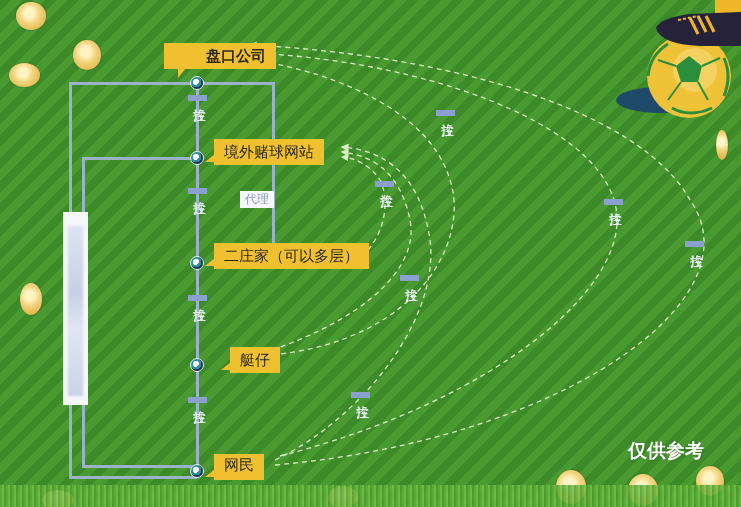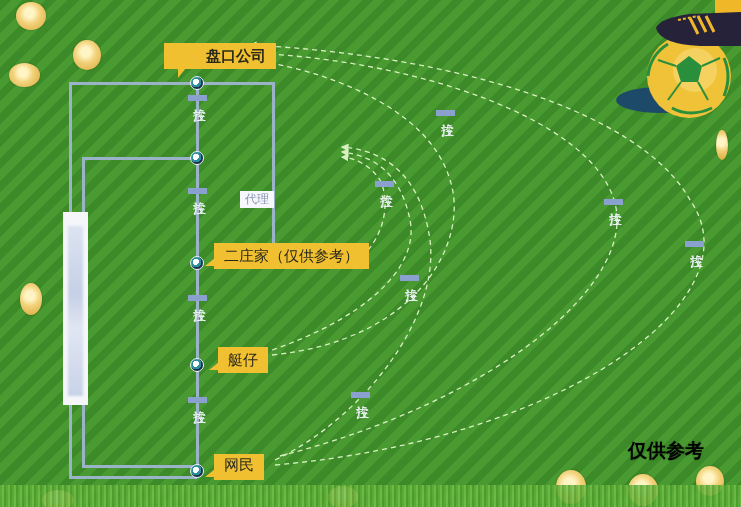--- a/index.html
+++ b/index.html
@@ -58,21 +58,21 @@
     position: absolute; left: 5px; top: 14px; width: 15px; height: 170px;
     background: linear-gradient(180deg, #dde4f2, #c6d0e6 40%, #e0e6f3 60%, #c9d3e8);
     filter: blur(1px);
   }
   .coin {
     position: absolute; border-radius: 50%;
     background: radial-gradient(circle at 45% 40%, #fff4c4 0 20%, #f2d27a 45%, #d9a83b 100%);
     box-shadow: 0 0 2px rgba(0,0,0,0.25);
   }
   .footer-note {
-    position: absolute; color: #000000; font-family: "DejaVu Serif", "Liberation Serif", serif;
+    position: absolute; color: #ffffff; font-family: "DejaVu Serif", "Liberation Serif", serif;
     font-weight: bold; white-space: nowrap; text-shadow: 0 0 2px rgba(0,0,0,0.3);
   }
   svg.overlay { position: absolute; left: 0; top: 0; }
 </style>
 </head>
 <body>
 
 <div class="canvas">
 
   <div class="coin" style="left:16px;top:2px;width:30px;height:28px;"></div>
@@ -133,22 +133,23 @@
       <div class="inner"></div>
     </div>
 
   <div class="node-ball" style="left:190px;top:76px;"></div>
   <div class="node-ball" style="left:190px;top:151px;"></div>
   <div class="node-ball" style="left:190px;top:256px;"></div>
   <div class="node-ball" style="left:190px;top:358px;"></div>
   <div class="node-ball" style="left:190px;top:464px;"></div>
 
   <div class="label top bold" style="left:164px;top:43px;padding-left:42px;">盘口公司</div>
-  <div class="label" style="left:214px;top:243px;">二庄家（仅供参考）</div>
-  <div class="label" style="left:218px;top:347px;">艇仔</div>
+  <div class="label" style="left:214px;top:139px;">境外赌球网站</div>
+  <div class="label" style="left:214px;top:243px;">二庄家（可以多层）</div>
+  <div class="label" style="left:230px;top:347px;">艇仔</div>
   <div class="label" style="left:214px;top:454px;font-family:Liberation Mono, monospace;">网民</div>
 
   <div class="tag-v" style="left:188px;top:95px;">投注</div>
   <div class="tag-v" style="left:188px;top:188px;">投注</div>
   <div class="tag-v" style="left:188px;top:295px;">投注</div>
   <div class="tag-v" style="left:188px;top:397px;">投注</div>
 
   <div class="tag-h" style="left:240px;top:191px;">代理</div>
 
   <div class="tag-v" style="left:436px;top:110px;">投注</div>

